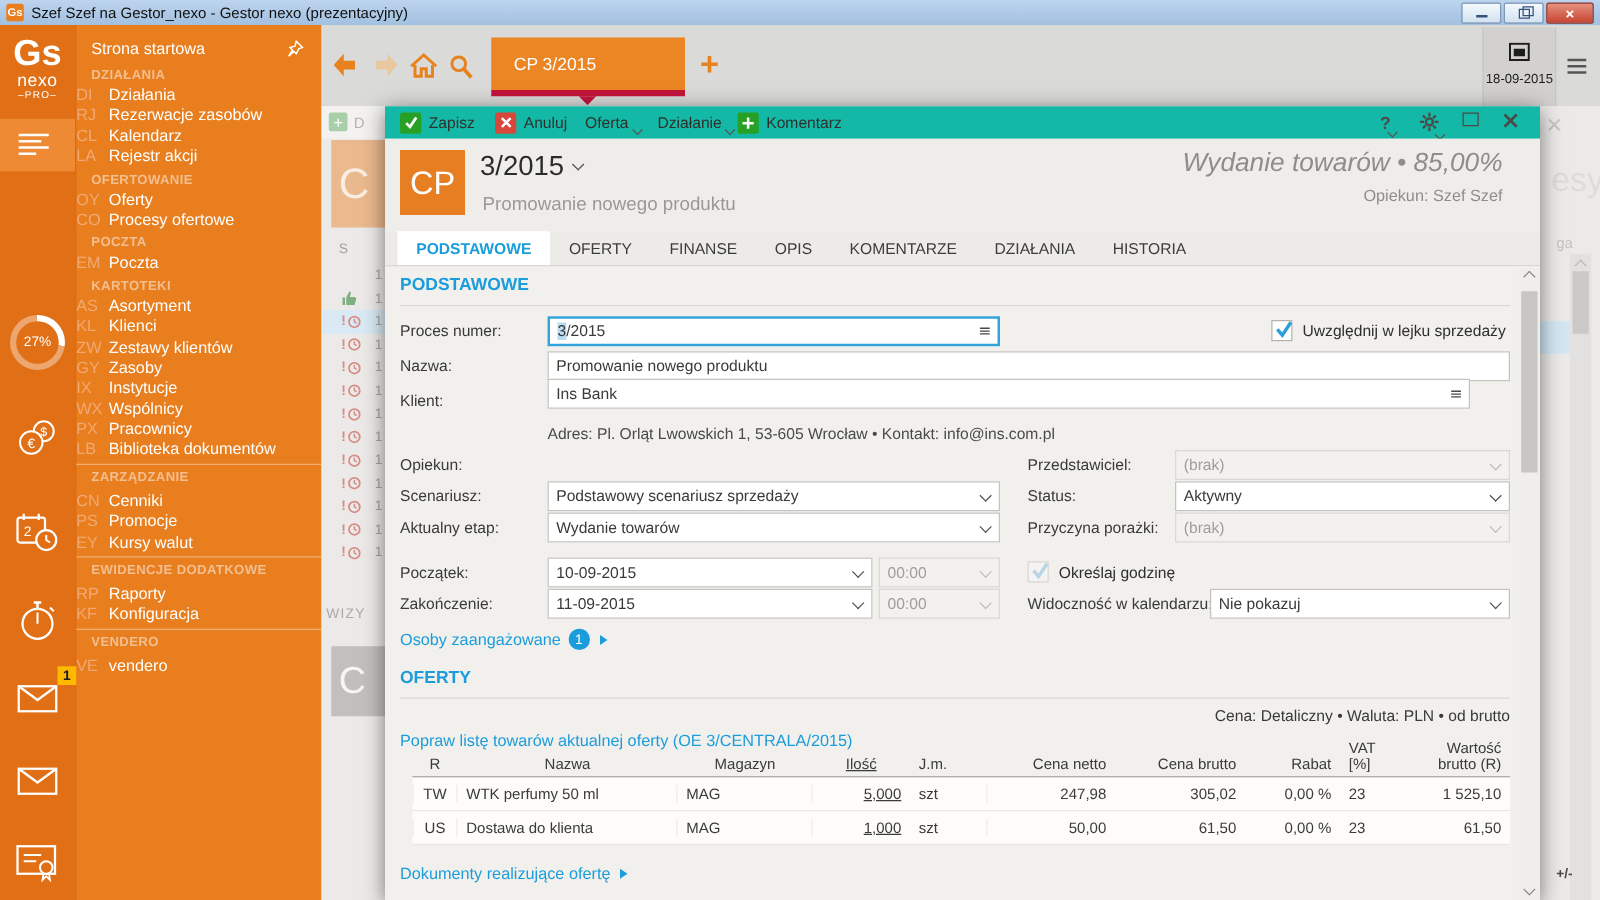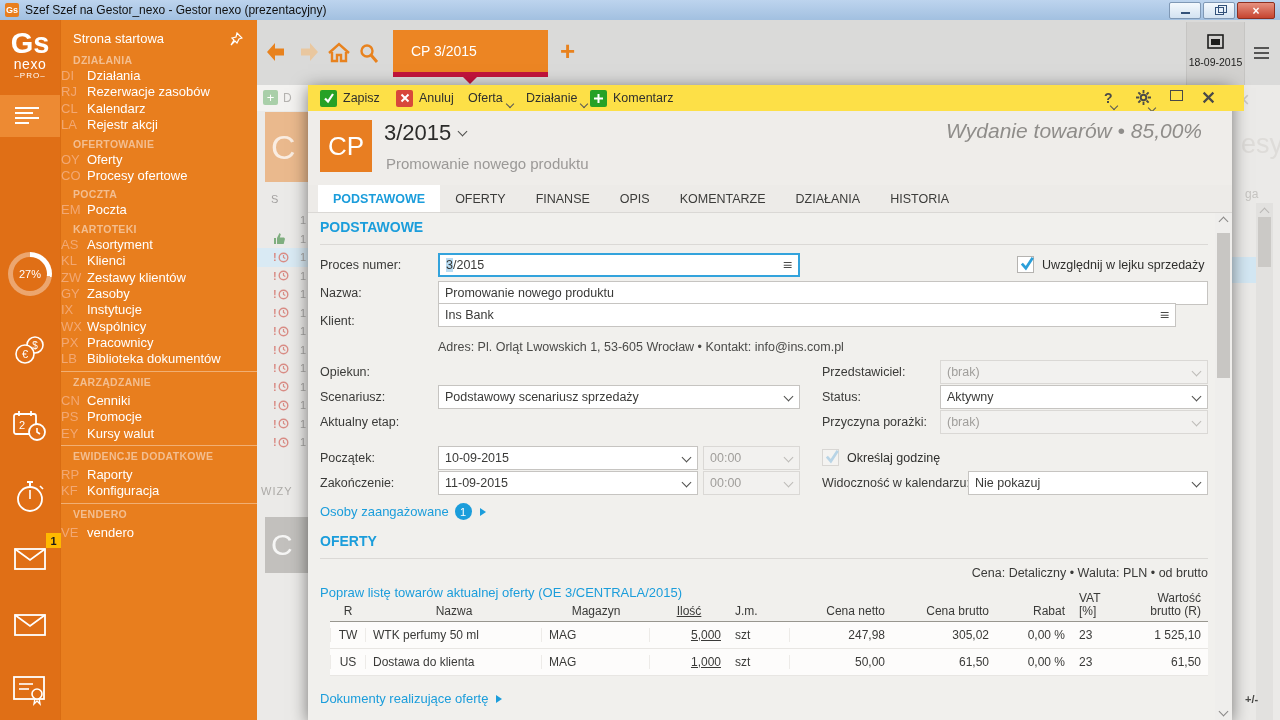--- a/index.html
+++ b/index.html
@@ -82,21 +82,21 @@
   .bd-esy{position:absolute;left:984px;top:44px;color:#DEDCD9;font-size:27px;}
   .bd-ga{position:absolute;left:988px;top:102px;color:#C6C4C1;font-size:12px;}
   .bd-scroll{position:absolute;left:999px;top:118px;width:17px;height:517px;background:#E2E1DF;}
   .bd-scroll .thumb{position:absolute;left:2px;top:14px;width:13px;height:50px;background:#CBC9C6;}
   .bd-zoom{position:absolute;left:988px;top:608px;color:#4A4A48;font-size:11px;font-weight:bold;}
   .chevs{display:inline-block;width:6px;height:6px;border-right:1.6px solid #B9B7B5;border-bottom:1.6px solid #B9B7B5;transform:rotate(-135deg);}
   .bd-selfrag{position:absolute;left:975px;top:172px;width:24px;height:26px;background:#D3E7F3;}
   
   .dialog{position:absolute;left:51px;top:0;width:924px;height:635px;background:#F1F0ED;z-index:5;
     box-shadow:0 3px 16px rgba(0,0,0,.5);}
-  .dlg-toolbar{position:absolute;left:0;top:0;width:100%;height:26px;background:#fde047;padding-left:12px;}
+  .dlg-toolbar{position:absolute;left:0;top:0;width:100%;height:26px;background:#14b8a6;}
   .titem{position:absolute;top:0;height:26px;display:flex;align-items:center;gap:6px;
     font-size:12.5px;color:#2F2F2D;}
   .ticon{width:17px;height:17px;border-radius:2px;display:flex;align-items:center;justify-content:center;}
   .tchev{position:relative;top:6px;display:inline-block;width:5px;height:5px;
     border-right:1.4px solid #555;border-bottom:1.4px solid #555;transform:rotate(45deg);margin-left:-2px;}
   .dlg-hicon{position:absolute;top:5px;color:#4a4a48;}
   .maxsq{display:inline-block;width:11px;height:9px;border:1.8px solid #4a4a48;margin-top:3px;}
   .dlg-header{position:absolute;left:0;top:26px;width:100%;height:74px;background:#EFEDEA;}
   .cpbadge{position:absolute;left:12px;top:9px;width:52px;height:52px;background:#E87E22;
     color:#fff;font-size:26px;display:flex;align-items:center;justify-content:center;}
@@ -557,20 +557,21 @@
 
       <div class="dlg-header">
         <div class="cpbadge">CP</div>
         <div class="hnum">
           <span>3/2015</span>
             <span class="cdown"></span>
         </div>
         <div class="hsub">Promowanie nowego produktu</div>
         <div class="hright">
           <div class="hstage">Wydanie towarów • 85,00%</div>
+          <div class="howner">Opiekun: Szef Szef</div>
         </div>
       </div>
 
       <div class="dlg-tabs">
         <div class="dtab active">PODSTAWOWE</div>
         <div class="dtab">OFERTY</div>
         <div class="dtab">FINANSE</div>
         <div class="dtab">OPIS</div>
         <div class="dtab">KOMENTARZE</div>
         <div class="dtab">DZIAŁANIA</div>
@@ -609,20 +610,21 @@
         <div class="flabel" style="left:0;top:147px">Opiekun:</div>
         <div class="flabel" style="left:502px;top:147px">Przedstawiciel:</div>
         <div class="fld dis" style="left:620px;top:147px;width:268px"><span class="ital">(brak)</span><span class="cdown"></span></div>
 
         <div class="flabel" style="left:0;top:172px">Scenariusz:</div>
         <div class="fld" style="left:118px;top:172px;width:362px"><span>Podstawowy scenariusz sprzedaży</span><span class="cdown"></span></div>
         <div class="flabel" style="left:502px;top:172px">Status:</div>
         <div class="fld" style="left:620px;top:172px;width:268px"><span>Aktywny</span><span class="cdown"></span></div>
 
         <div class="flabel" style="left:0;top:197px">Aktualny etap:</div>
+        <div class="fld" style="left:118px;top:197px;width:362px"><span>Wydanie towarów</span><span class="cdown"></span></div>
         <div class="flabel" style="left:502px;top:197px">Przyczyna porażki:</div>
         <div class="fld dis" style="left:620px;top:197px;width:268px"><span class="ital">(brak)</span><span class="cdown"></span></div>
 
         <div class="flabel" style="left:0;top:233px">Początek:</div>
         <div class="fld" style="left:118px;top:233px;width:260px"><span>10-09-2015</span><span class="cdown"></span></div>
         <div class="fld dis" style="left:383px;top:233px;width:97px"><span>00:00</span><span class="cdown"></span></div>
         <div class="cbgroup" style="left:502px;top:236px">
           <span class="cb dis">
             <svg width="16" height="16" viewBox="0 0 14 14">
                 <path d="M2.5 7.5l3.5 4L12 2.5" fill="none" stroke="#B8D4E6" stroke-width="2.4"></path>

